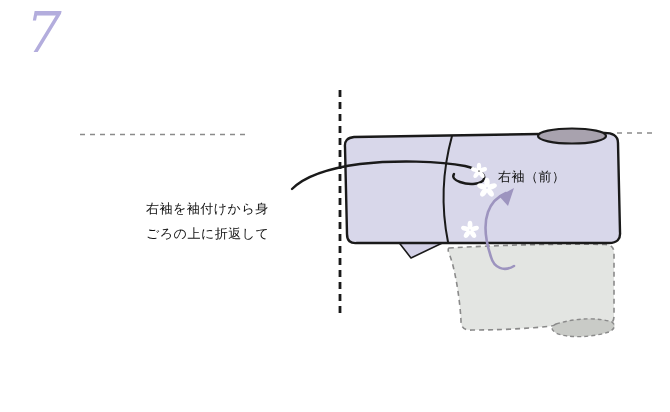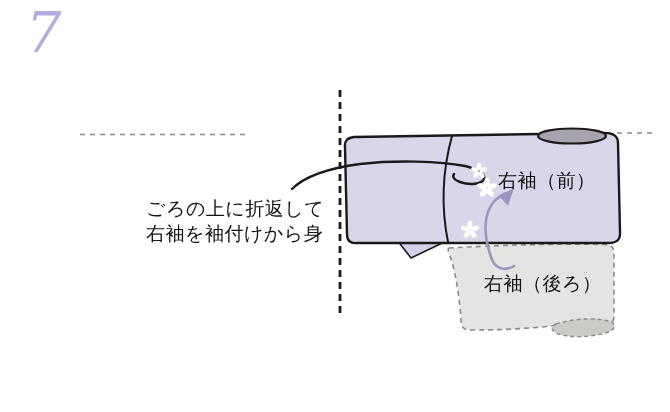--- a/index.html
+++ b/index.html
@@ -17,21 +17,21 @@
     left: 26px;
     top: 4px;
     font-family: "DejaVu Serif", serif;
     font-style: italic;
     font-size: 56px;
     line-height: 1.05;
     color: #b3addd;
   }
   .jp {
     color: #111111;
-    font-size: 19px;
+    font-size: 13px;
     letter-spacing: 0.5px;
     font-family: "DejaVu Sans", sans-serif;
   }
   .instruction {
     position: absolute;
     left: 146px;
     top: 196px;
     line-height: 25px;
     width: 190px;
   }
@@ -85,20 +85,19 @@
     <polygon points="514,188 499,196 508,206" fill="#9d94bf"></polygon>
 
     <use href="#sakura" transform="translate(479,171) scale(0.85)" fill="#ffffff"></use>
     <use href="#sakura" transform="translate(487,188) scale(1.05)" fill="#ffffff"></use>
     <use href="#sakura" transform="translate(470,230) scale(0.95)" fill="#ffffff"></use>
   </svg>
 
   <div class="step-number" style="color: rgb(179, 173, 221);">7</div>
 
   <div class="instruction jp">
+    <div>右袖を袖付けから身</div>
     <div>ごろの上に折返して</div>
-    <div>右袖を袖付けから身</div>
   </div>
 
   <div class="label-front jp">右袖（前）</div>
-  <div class="label-back jp">右袖（後ろ）</div>
 
 </div>
 
 </body></html>

